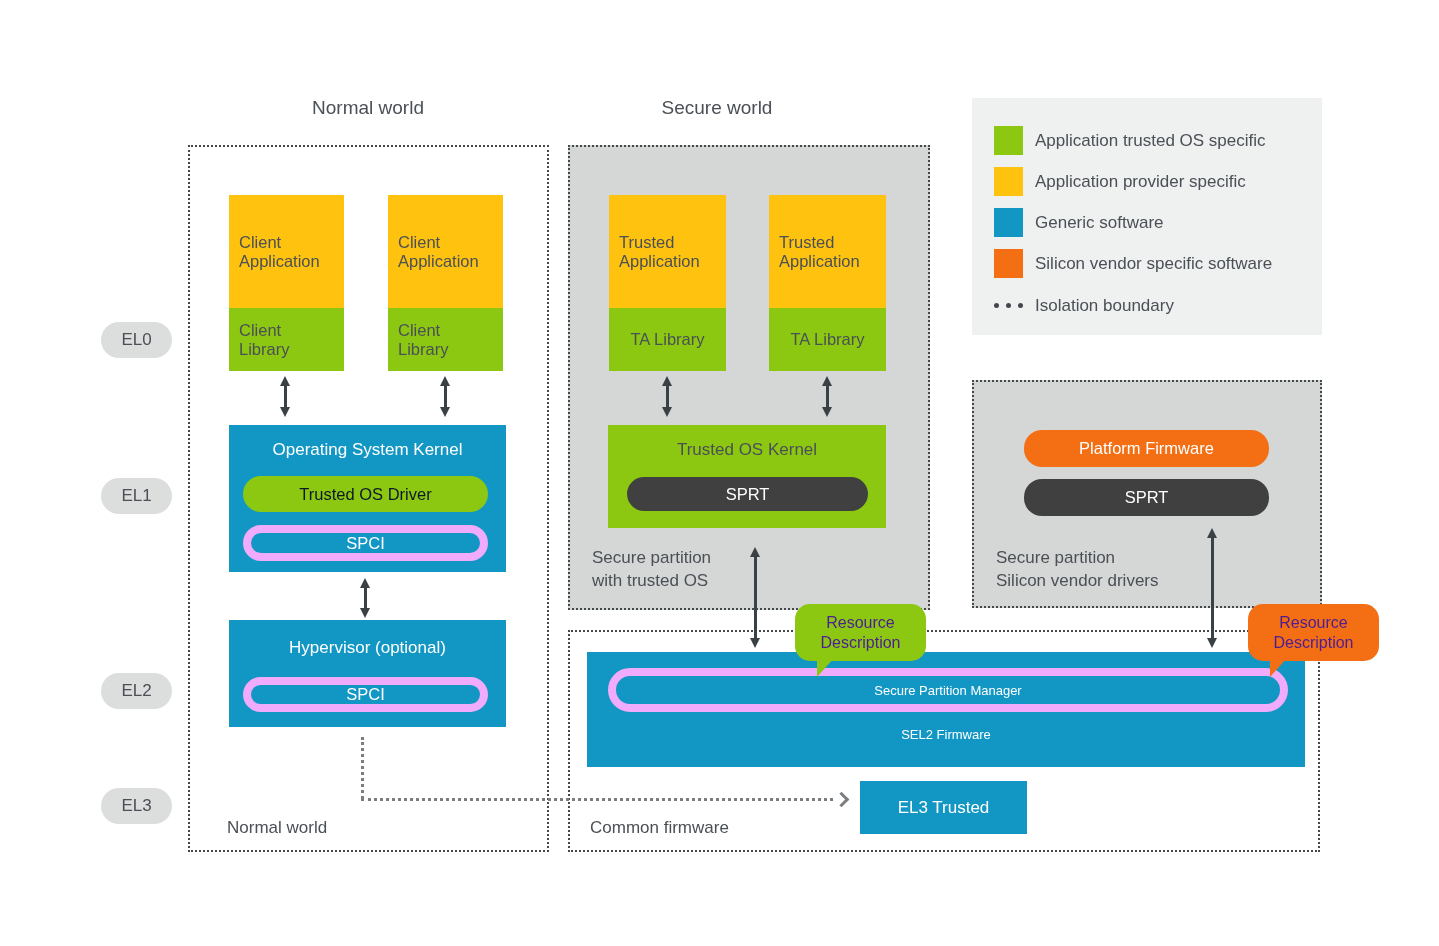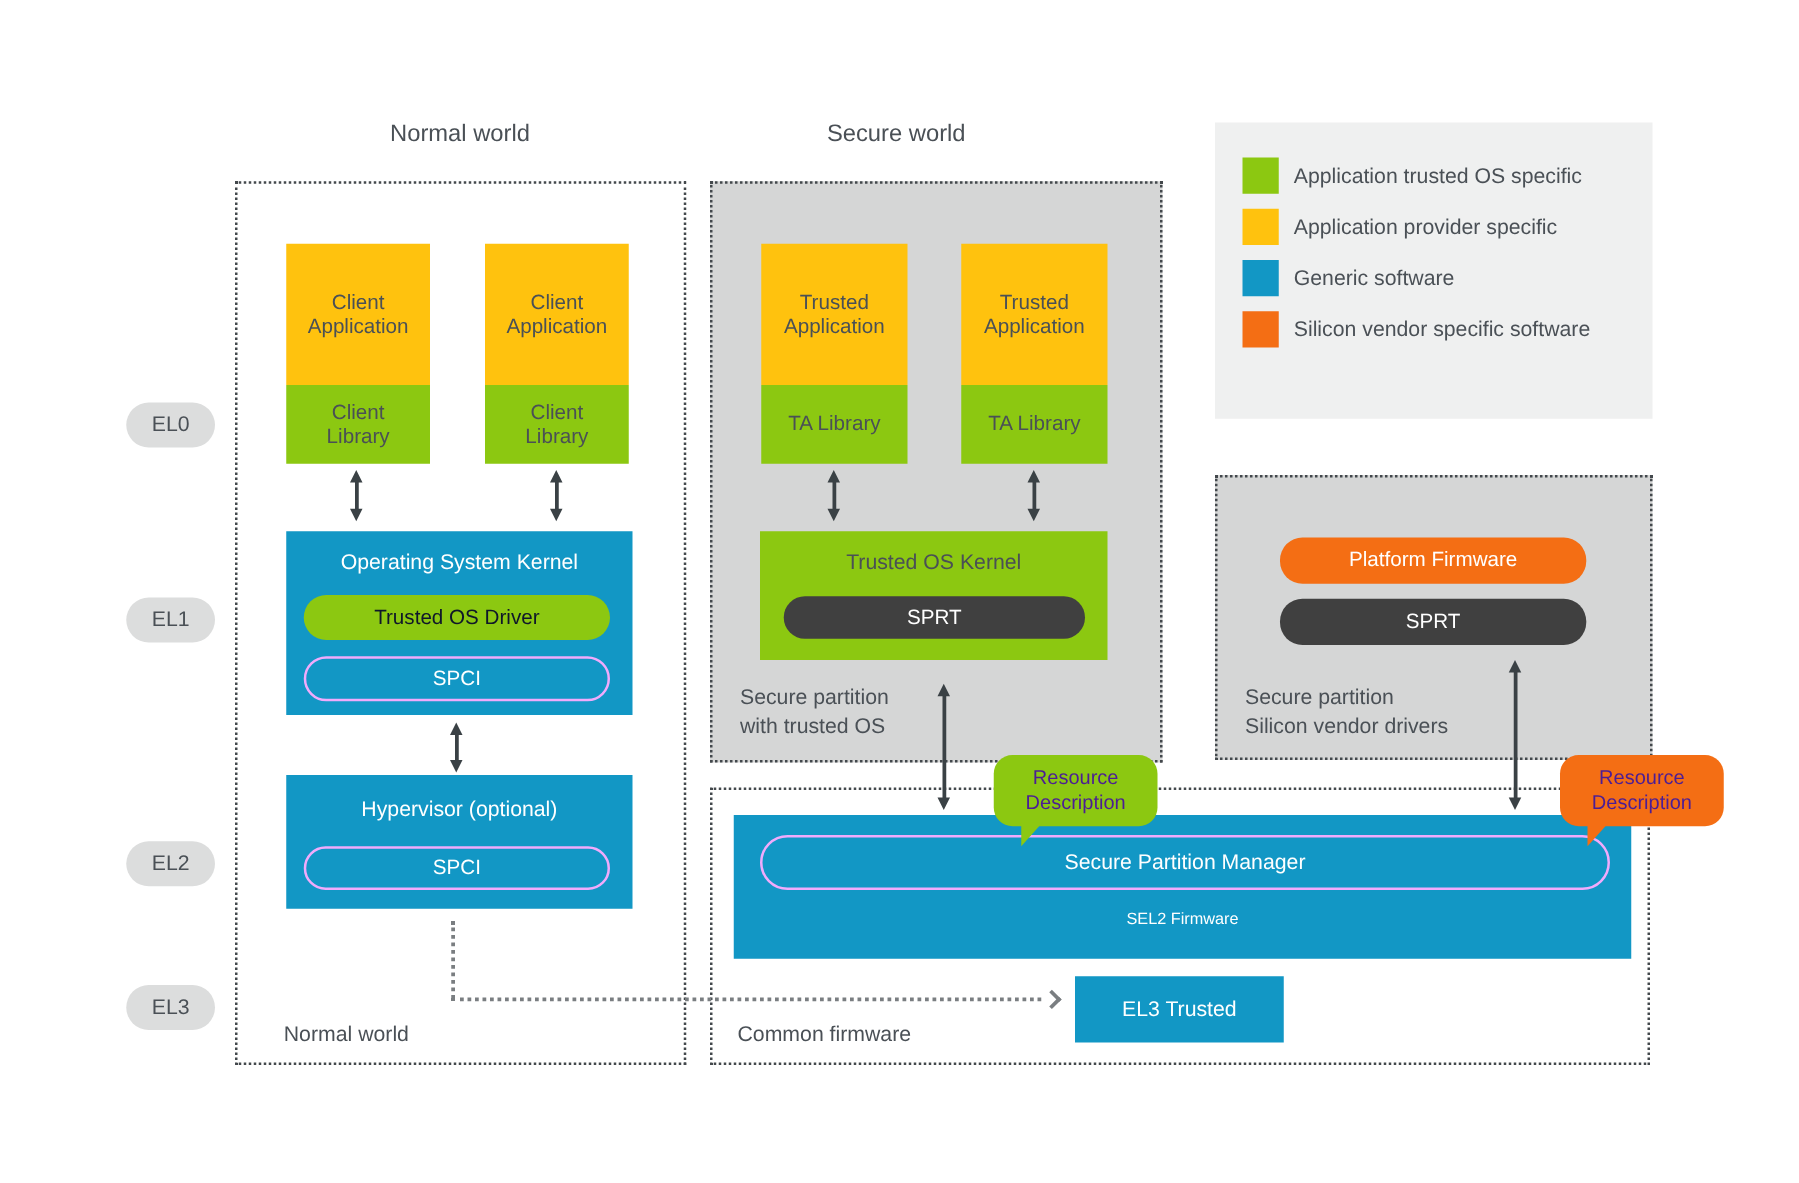--- a/index.html
+++ b/index.html
@@ -12,37 +12,37 @@
 
   
   .boundary { position:absolute; border:2.5px dotted #43484C; }
   .gray-panel { background:#D5D6D6; }
 
   
   .el-pill { position:absolute; width:71px; height:36px; border-radius:18px; background:#DCDDDD;
              display:flex; align-items:center; justify-content:center; font-size:17px; color:#4A5056; }
 
   
-  .stack { position:absolute; width:115px; height:176px; display:flex; flex-direction:column; text-align:center; }
+  .stack { position:absolute; width:115px; height:176px; display:flex; flex-direction:column; text-align:left; }
   .stack .app { height:113px; background:#FFC20E; display:flex; align-items:center; justify-content:center;
                 font-size:16.5px; color:#4A5056; line-height:19px; padding:0 10px; }
   .stack .lib { height:63px; background:#8CC811; display:flex; align-items:center; justify-content:center;
                 font-size:16.5px; color:#4A5056; line-height:19px; padding:0 10px; }
 
   
   .blue-box { position:absolute; background:#1297C5; color:#ffffff; }
   .box-title { text-align:center; font-size:17px; color:#ffffff; }
 
   
   .pill { position:absolute; height:36px; border-radius:18px; display:flex; align-items:center; justify-content:center;
           font-size:16.5px; }
   .pill.green  { background:#8CC811; color:#0f172a; }
   .pill.blue   { background:#404040; color:#ffffff; }
   .pill.orange { background:#F46E14; color:#ffffff; }
-  .pill.outline { border:2px solid #f0abfc; color:#ffffff; background:transparent; }
+  .pill.outline { border:8px solid #f0abfc; color:#ffffff; background:transparent; }
 
   
   .green-box { position:absolute; background:#8CC811; }
   .green-box .box-title { color:#4A5056; }
 
   
   .arrow-v { position:absolute; width:2.5px; background:#3A4145; z-index:3; }
   .arrow-v::before, .arrow-v::after { content:""; position:absolute; left:50%; transform:translateX(-50%);
           border-left:5.5px solid transparent; border-right:5.5px solid transparent; }
   .arrow-v::before { top:-9px; border-bottom:10px solid #3A4145; }
@@ -102,20 +102,28 @@
       <span class="legend-label">Application provider specific</span>
     </div>
     <div class="legend-row" style="top:110px;">
       <span class="legend-swatch sw-blue"></span>
       <span class="legend-label">Generic software</span>
     </div>
     <div class="legend-row" style="top:151px;">
       <span class="legend-swatch sw-orange"></span>
       <span class="legend-label">Silicon vendor specific software</span>
     </div>
+    <div class="legend-row" style="top:193px;">
+      <span class="legend-dots">
+          <i></i>
+          <i></i>
+          <i></i>
+        </span>
+      <span class="legend-label">Isolation boundary</span>
+    </div>
   </div>
 
   <div class="el-pill" style="left:101px; top:322px;">EL0</div>
   <div class="el-pill" style="left:101px; top:478px;">EL1</div>
   <div class="el-pill" style="left:101px; top:673px;">EL2</div>
   <div class="el-pill" style="left:101px; top:788px;">EL3</div>
 
   <div class="boundary" style="left:188px; top:145px; width:361px; height:707px;"></div>
 
   <div class="boundary gray-panel" style="left:568px; top:145px; width:362px; height:465px;"></div>
@@ -164,21 +172,21 @@
   </div>
 
   <div class="pill orange" style="left:1024px; top:430px; width:245px; height:37px;">Platform Firmware</div>
   <div class="pill blue" style="left:1024px; top:479px; width:245px; height:37px;">SPRT</div>
   <div class="partition-label" style="left:996px; top:546px; width:210px;">
     <div>Secure partition</div>
     <div>Silicon vendor drivers</div>
   </div>
 
   <div class="blue-box z2" style="left:587px; top:652px; width:718px; height:115px;">
-    <div class="pill outline" style="left:21px; top:16px; width:680px; height:44px; border-radius:22px; font-size:17px;">Secure Partition Manager</div>
+    <div class="pill outline" style="left:21px; top:16px; width:680px; height:44px; border-radius:22px; font-size:13px;">Secure Partition Manager</div>
     <div class="box-title" style="margin-top:75px; font-size:13px;">SEL2 Firmware</div>
   </div>
 
   <div class="blue-box" style="left:860px; top:781px; width:167px; height:53px; display:flex; align-items:center; justify-content:center; font-size:17px;">EL3 Trusted</div>
 
   <div class="arrow-v" style="left:284px; top:385px; height:23px;"></div>
   <div class="arrow-v" style="left:444px; top:385px; height:23px;"></div>
   <div class="arrow-v" style="left:666px; top:385px; height:23px;"></div>
   <div class="arrow-v" style="left:826px; top:385px; height:23px;"></div>
   <div class="arrow-v" style="left:364px; top:587px; height:22px;"></div>

